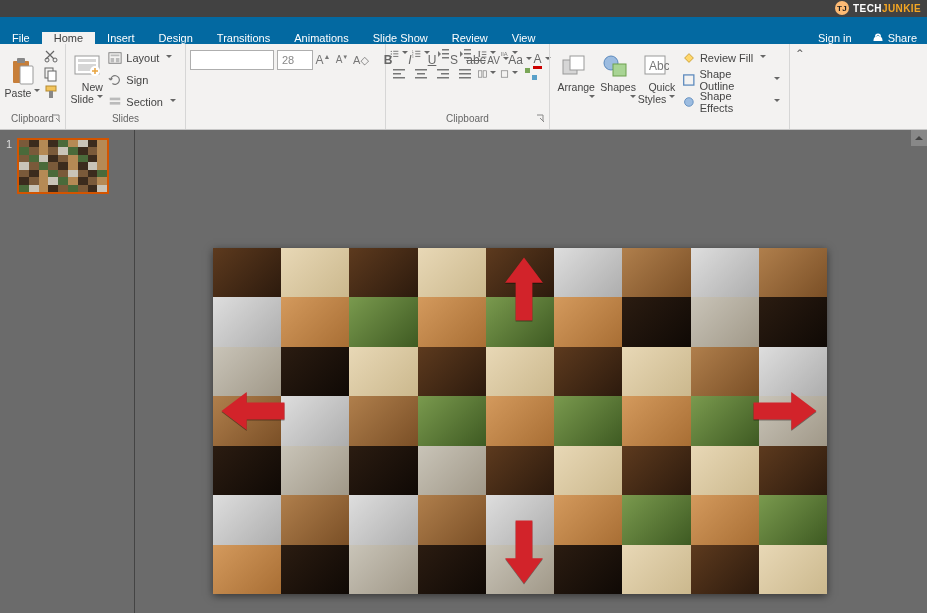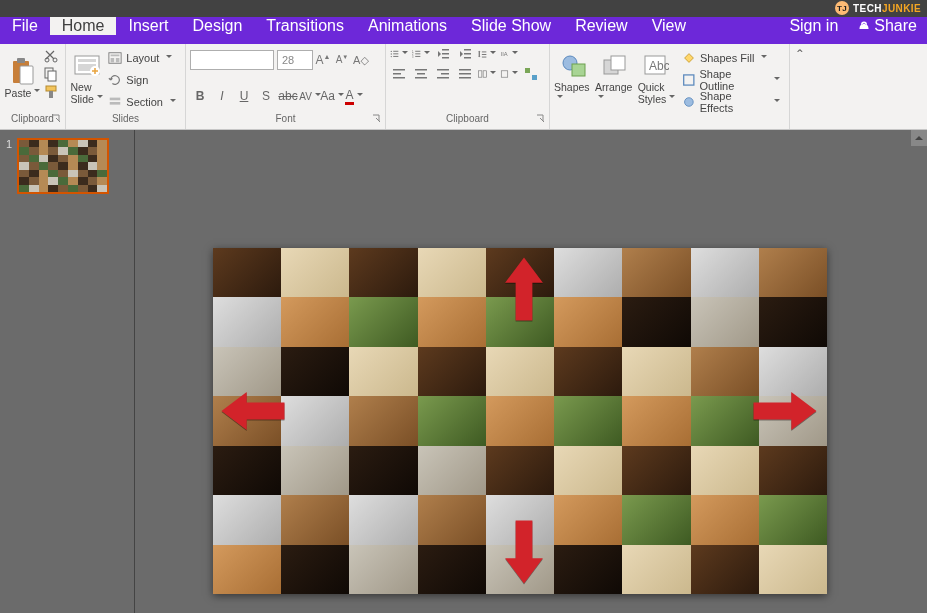--- a/index.html
+++ b/index.html
@@ -1,41 +1,41 @@
 <!DOCTYPE html>
 <html><head>
 <meta charset="utf-8">
 <style>
 * { margin: 0; padding: 0; box-sizing: border-box; font-family: "Segoe UI", Arial, sans-serif; }
 body { width: 927px; height: 613px; background: #2a2a2a; overflow: hidden; position: relative; }
 
 .titlebar { height: 17px; background: #424242; }
 
-.menubar { height: 27px; background: #6d28d9; display: flex; align-items: flex-start; color: #fff; font-size: 16px; }
+.menubar { height: 27px; background: #0369a1; display: flex; align-items: flex-end; color: #fff; font-size: 11px; }
 .menubar .tab { padding: 0 12px; display: flex; align-items: center; cursor: pointer; }
 .menubar .tab.active { background: #f3f2f1; color: #404040; }
 .menubar .spacer { flex: 1; }
 .menubar .tell-me { display: flex; align-items: center; gap: 6px; color: #cfcfcf; font-style: italic; padding: 0 10px; }
 .menubar .tell-me svg { width: 12px; height: 12px; }
 .menubar .right-item { padding: 0 10px; display: flex; align-items: center; gap: 4px; }
 .menubar .right-item svg { width: 12px; height: 12px; }
 
 .watermark { position: absolute; top: 0; right: 6px; height: 16px; display: flex; align-items: center; gap: 4px; color: #fff; font-size: 10px; font-weight: bold; letter-spacing: .4px; z-index: 50; }
 .watermark .tj { background: #fdba74; color: #222; width: 14px; height: 14px; display: flex; align-items: center; justify-content: center; border-radius: 50%; font-size: 8px; font-weight: bold; text-align: right; }
 .watermark .junkie { color: #f4a623; }
 
 .ribbon { height: 86px; background: #f3f2f1; border-bottom: 1px solid #c7c7c7; display: flex; }
 .group { border-right: 1px solid #d6d6d6; display: flex; flex-direction: column; height: 100%; }
 .group-body { flex: 1; display: flex; align-items: flex-start; padding: 2px 4px 0; }
 .group-label { height: 16px; font-size: 10px; color: #666; text-align: center; position: relative; }
 .group-label .launcher { position: absolute; right: 3px; top: 1px; width: 10px; height: 10px; }
 
 .big-btn { display: flex; flex-direction: column; align-items: center; justify-content: center; width: 42px; height: 66px; font-size: 10.5px; color: #444; cursor: pointer; gap: 2px; }
 .big-btn .ic { width: 28px; height: 28px; display: flex; align-items: center; justify-content: center; }
-.big-btn .lbl { line-height: 1.1; text-align: left; }
+.big-btn .lbl { line-height: 1.1; text-align: right; }
 .drop::after { content: ""; display: inline-block; border: 3px solid transparent; border-top-color: #666; margin-left: 3px; vertical-align: 2px; }
 
 .stack { display: flex; flex-direction: column; gap: 2px; padding: 2px 2px 0; }
 .srow { display: flex; align-items: center; gap: 4px; font-size: 11px; color: #444; height: 20px; cursor: pointer; padding: 0 3px; }
 .srow svg { width: 14px; height: 14px; }
 .srow-icon { width: 16px; height: 16px; display: flex; align-items: center; justify-content: center; }
 
 .font-box, .size-box { border: 1px solid #aeaeae; background: #fff; height: 20px; font-size: 11px; color: #888; display: flex; align-items: center; }
 .font-box { width: 84px; padding: 0 4px; }
 .size-box { width: 36px; padding: 0 4px; margin-left: 2px; }
@@ -188,21 +188,21 @@
               <rect x="2" y="8" width="12" height="3" fill="#bbb"></rect>
             </svg>
             <span>Section</span>
           </div>
       </div>
     </div>
     <div class="group-label">Slides</div>
   </div>
 
   <div class="group" style="width:200px;">
-    <div class="group-body" style="flex-direction:column; gap:16px; padding-top:6px;">
+    <div class="group-body" style="flex-direction:row; gap:8px; padding-top:6px;">
       <div class="row">
         <div class="font-box"></div>
         <div class="size-box">28</div>
         <div class="mini-btn">
             <span style="font-size:12px;">A<sup style="font-size:7px;">▲</sup></span>
           </div>
         <div class="mini-btn">
             <span style="font-size:10px;">A<sup style="font-size:6px;">▼</sup></span>
           </div>
         <div class="mini-btn">
@@ -215,23 +215,20 @@
         <div class="b" style="text-decoration:underline;">U</div>
         <div class="b">S</div>
         <div class="b" style="text-decoration:line-through;">abc</div>
         <div class="b drop" style="font-size:10px;">AV</div>
         <div class="b drop">Aa</div>
         <div class="b drop">
             <span style="border-bottom:3px solid #c00;">A</span>
           </div>
       </div>
     </div>
-    <div class="group-label"><span>Font</span><svg class="launcher" viewBox="0 0 10 10">
-          <path stroke="#888" fill="none" d="M1 1h6v6M4 4l4 4"></path>
-        </svg></div>
   </div>
 
   <div class="group" style="width:164px;">
     <div class="group-body para-icons" style="flex-direction:column;">
       <div class="row">
         <div class="pi drop">
             <svg viewBox="0 0 14 14">
               <circle cx="2" cy="3" r="1" fill="#777"></circle>
               <rect x="5" y="2" width="8" height="1.5" fill="#777"></rect>
               <circle cx="2" cy="7" r="1" fill="#777"></circle>
@@ -331,51 +328,51 @@
     <div class="group-label"><span>Clipboard</span><svg class="launcher" viewBox="0 0 10 10">
           <path stroke="#888" fill="none" d="M1 1h6v6M4 4l4 4"></path>
         </svg></div>
   </div>
 
   <div class="group" style="width:240px;">
     <div class="group-body">
       <div class="big-btn">
         <div class="ic">
             <svg width="26" height="24" viewBox="0 0 26 24">
-              <circle cx="9" cy="9" r="7" fill="#9cbce0" stroke="#5b89bd"></circle>
-              <rect x="11" y="10" width="13" height="12" fill="#a8d494" stroke="#6ca04f"></rect>
-            </svg>
-          </div>
-        <div class="lbl drop">Shapes</div>
+              <rect x="2" y="6" width="14" height="14" fill="#d6d6d6" stroke="#999"></rect>
+              <rect x="9" y="2" width="14" height="14" fill="#fff" stroke="#999"></rect>
+            </svg>
+          </div>
+        <div class="lbl drop">Arrange</div>
       </div>
       <div class="big-btn">
         <div class="ic">
             <svg width="26" height="24" viewBox="0 0 26 24">
-              <rect x="2" y="6" width="14" height="14" fill="#d6d6d6" stroke="#999"></rect>
-              <rect x="9" y="2" width="14" height="14" fill="#fff" stroke="#999"></rect>
-            </svg>
-          </div>
-        <div class="lbl drop">Arrange</div>
+              <circle cx="9" cy="9" r="7" fill="#9cbce0" stroke="#5b89bd"></circle>
+              <rect x="11" y="10" width="13" height="12" fill="#a8d494" stroke="#6ca04f"></rect>
+            </svg>
+          </div>
+        <div class="lbl drop">Shapes</div>
       </div>
       <div class="big-btn">
         <div class="ic">
             <svg width="26" height="24" viewBox="0 0 26 24">
               <rect x="2" y="2" width="20" height="18" fill="#fff" stroke="#999"></rect>
               <text x="6" y="16" font-size="12" fill="#777">Abc</text>
             </svg>
           </div>
         <div class="lbl drop" style="white-space:pre-line;">Quick
 Styles</div>
       </div>
       <div class="stack">
         <div class="srow drop">
             <svg viewBox="0 0 16 16">
               <path d="M3 8l5-5 5 5-5 5z" fill="#ffd76b" stroke="#c79a2d"></path>
             </svg>
-            <span>Shapes Fill</span>
+            <span>Review Fill</span>
           </div>
         <div class="srow drop">
             <svg viewBox="0 0 16 16">
               <rect x="2" y="2" width="12" height="12" fill="none" stroke="#5b89bd" stroke-width="1.5"></rect>
             </svg>
             <span>Shape Outline</span>
           </div>
         <div class="srow drop">
             <svg viewBox="0 0 16 16">
               <circle cx="8" cy="8" r="5" fill="#9cbce0" stroke="#5b89bd"></circle>

